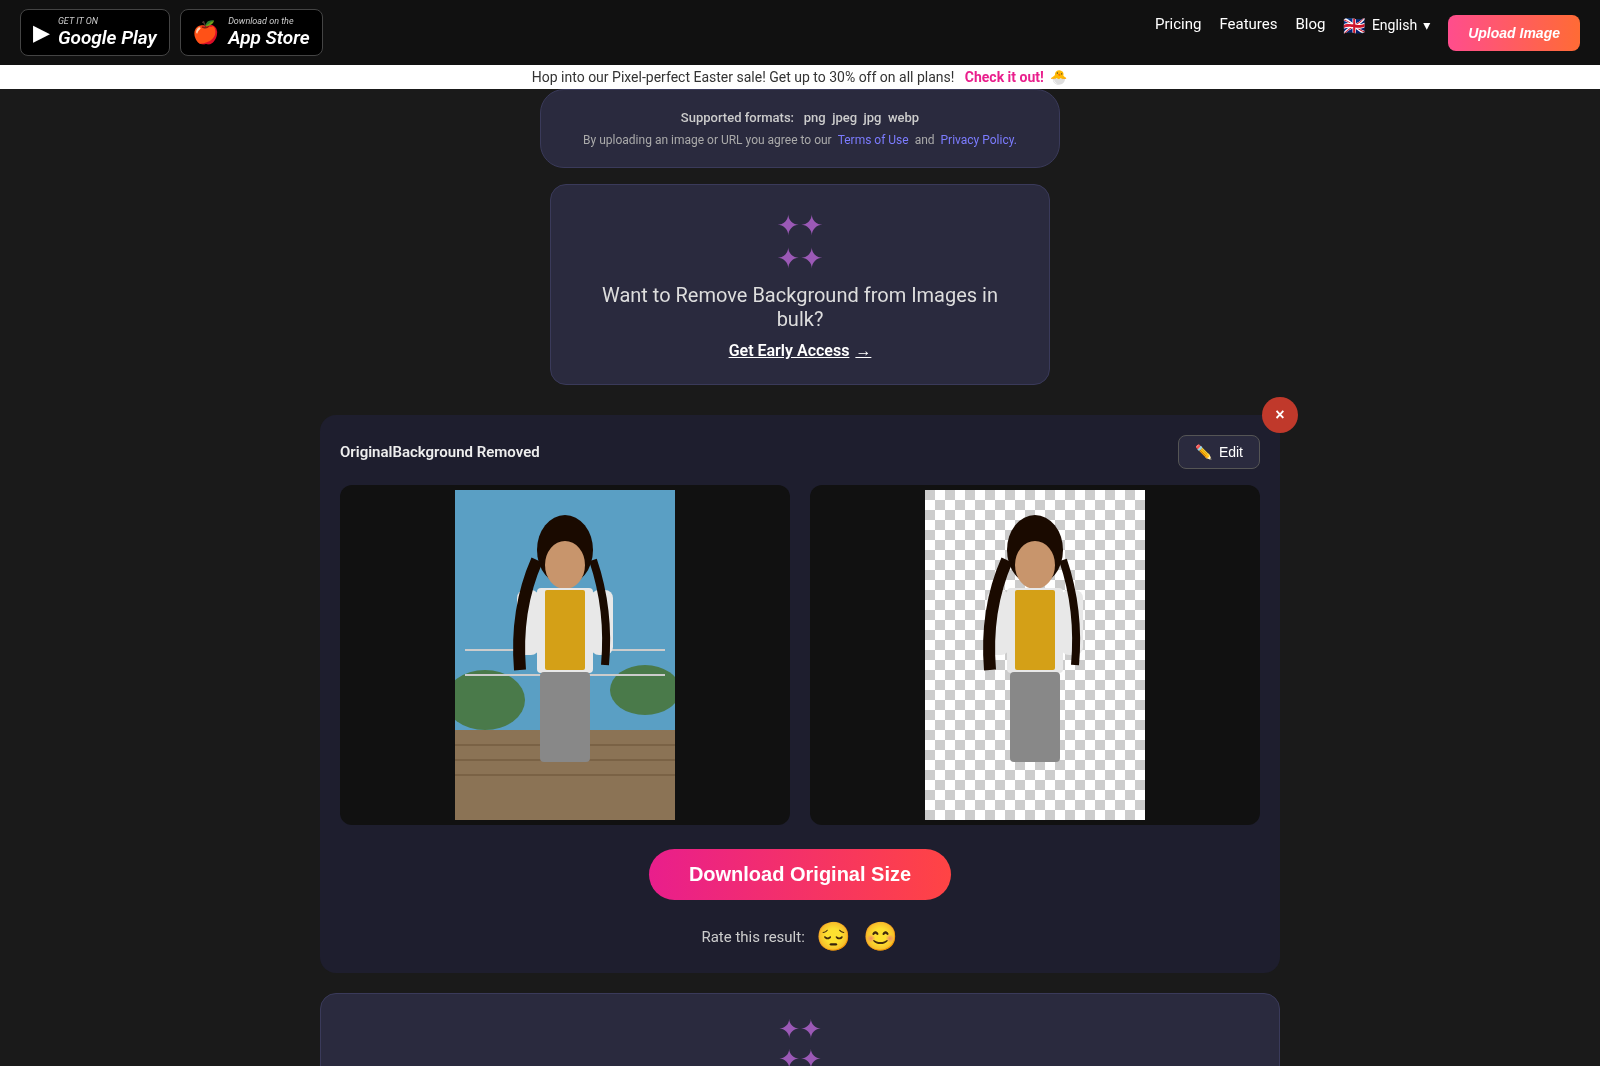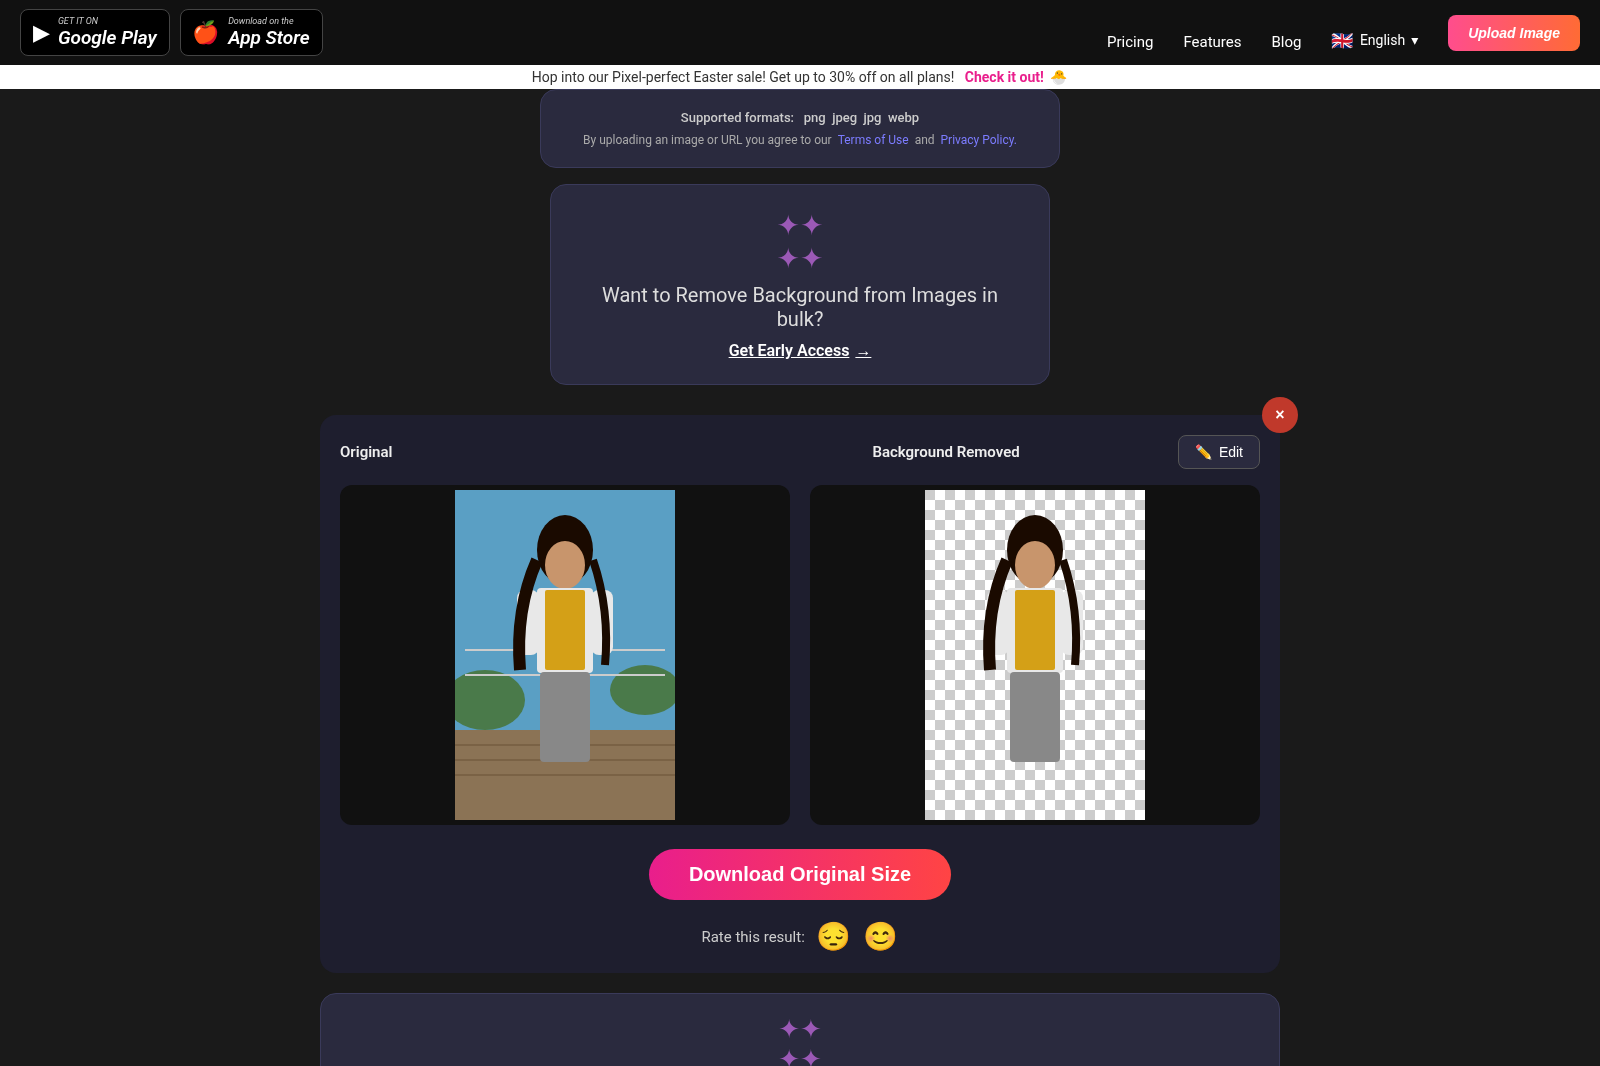--- a/index.html
+++ b/index.html
@@ -41,22 +41,22 @@
     .store-badge .badge-icon { font-size: 22px; }
     .store-badge .badge-text { display: flex; flex-direction: column; font-style: italic; }
     .store-badge .badge-text .top { font-size: 9px; color: #ccc; }
     .store-badge .badge-text .bottom { font-size: 19px; font-weight: 600; }
 
     .navbar-center {
       flex: 1;
     }
     .navbar-right {
       display: flex;
-      align-items: flex-end;
-      gap: 30px;
+      align-items: flex-start;
+      gap: 18px;
     }
     .nav-link {
       color: #fff;
       text-decoration: none;
       font-size: 15px;
       cursor: pointer;
     }
     .lang-selector {
       display: flex;
       align-items: center;
@@ -98,21 +98,21 @@
     .main-content {
       display: flex;
       flex-direction: column;
       align-items: center;
       padding: 0 20px 40px;
     }
 
     
     .top-card {
       background: #2a2a3e;
-      border-radius: 16px;
+      border-radius: 24px;
       padding: 20px 30px;
       width: 520px;
       max-width: 100%;
       margin-top: 0;
       text-align: center;
       border: 1px solid #3a3a5a;
     }
     .supported-formats {
       font-size: 13px;
       color: #aaa;
@@ -185,21 +185,20 @@
       border: none;
     }
     .results-header {
       display: flex;
       justify-content: space-between;
       align-items: center;
       margin-bottom: 16px;
     }
     .results-labels {
       display: flex;
-      gap: 480px;
     }
     .results-label {
       font-size: 15px;
       font-weight: 600;
       color: #eee;
     }
     .edit-btn {
       background: #2a2a3e;
       border: 1px solid #555;
       border-radius: 8px;

